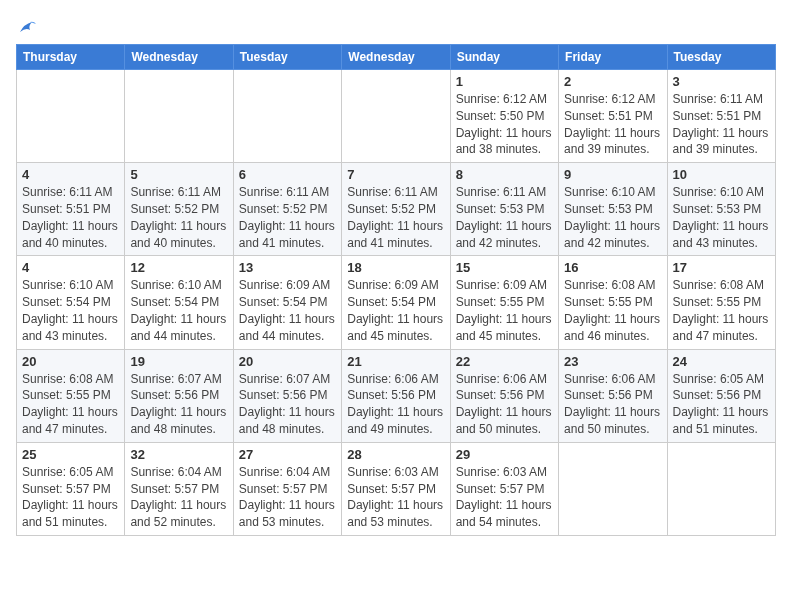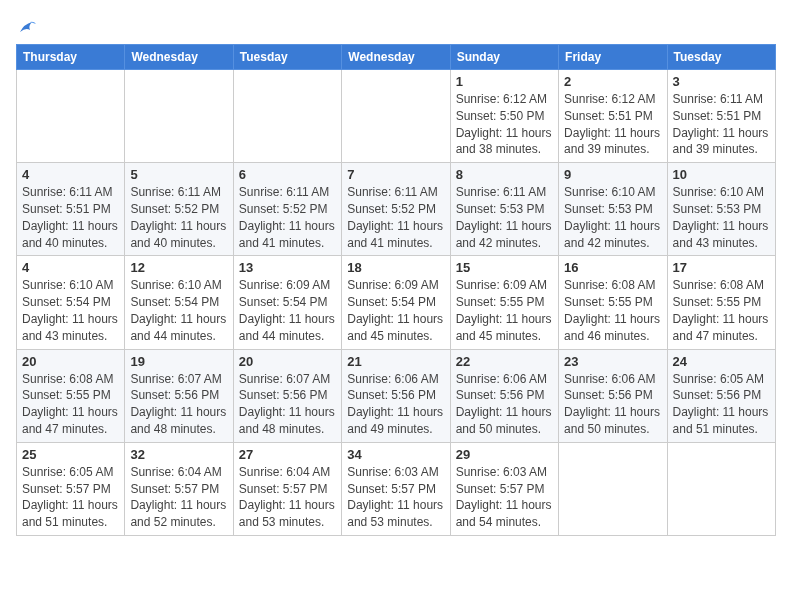--- a/index.html
+++ b/index.html
@@ -251,21 +251,21 @@
         </td>
         <td>
           <span class="day-number">32</span>
           <div class="day-info">Sunrise: 6:04 AM<br>Sunset: 5:57 PM<br>Daylight: 11 hours<br>and 52 minutes.</div>
         </td>
         <td>
           <span class="day-number">27</span>
           <div class="day-info">Sunrise: 6:04 AM<br>Sunset: 5:57 PM<br>Daylight: 11 hours<br>and 53 minutes.</div>
         </td>
         <td>
-          <span class="day-number">34</span>
+          <span class="day-number">28</span>
           <div class="day-info">Sunrise: 6:03 AM<br>Sunset: 5:57 PM<br>Daylight: 11 hours<br>and 53 minutes.</div>
         </td>
         <td>
           <span class="day-number">29</span>
           <div class="day-info">Sunrise: 6:03 AM<br>Sunset: 5:57 PM<br>Daylight: 11 hours<br>and 54 minutes.</div>
         </td>
         <td class="empty-cell"></td>
         <td class="empty-cell"></td>
       </tr>
     </tbody>

